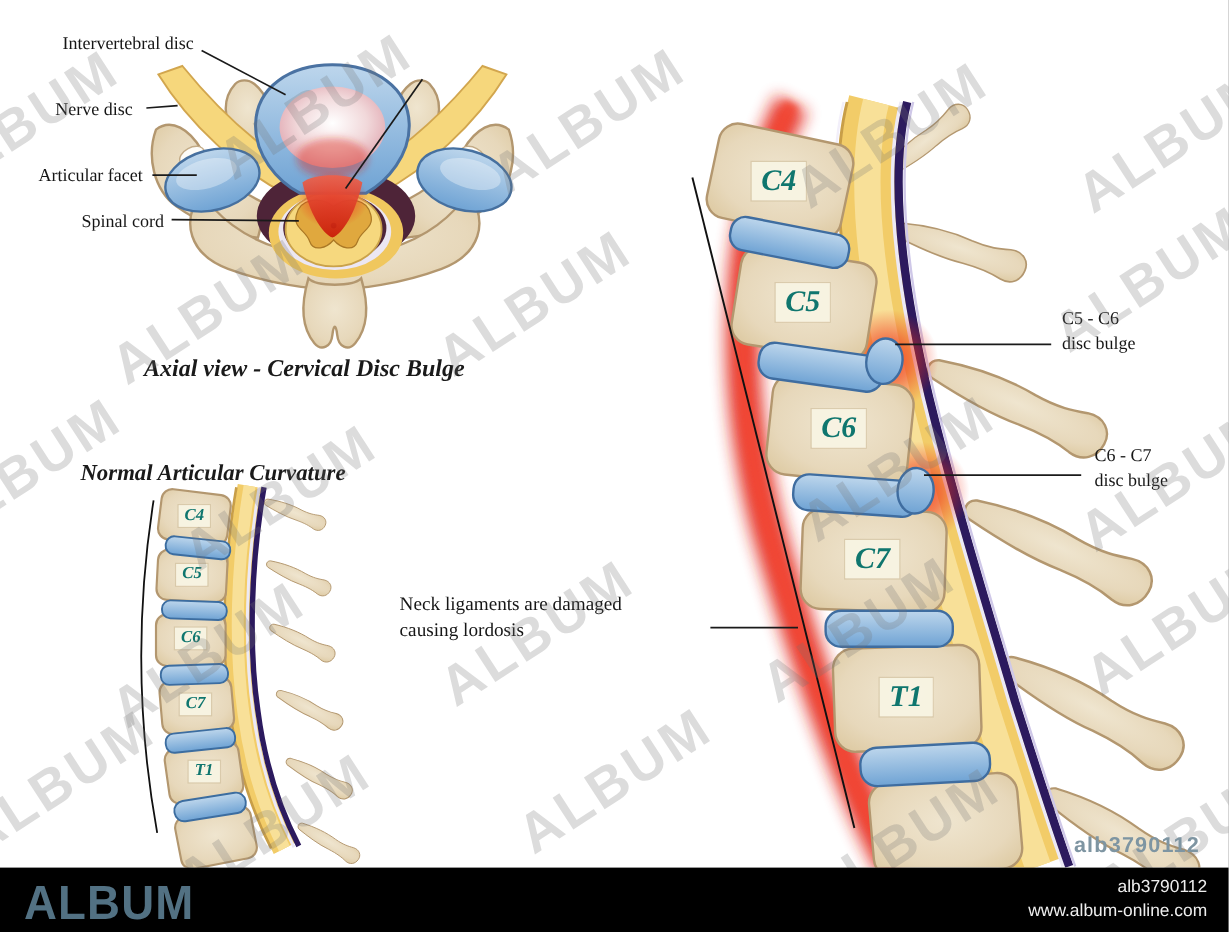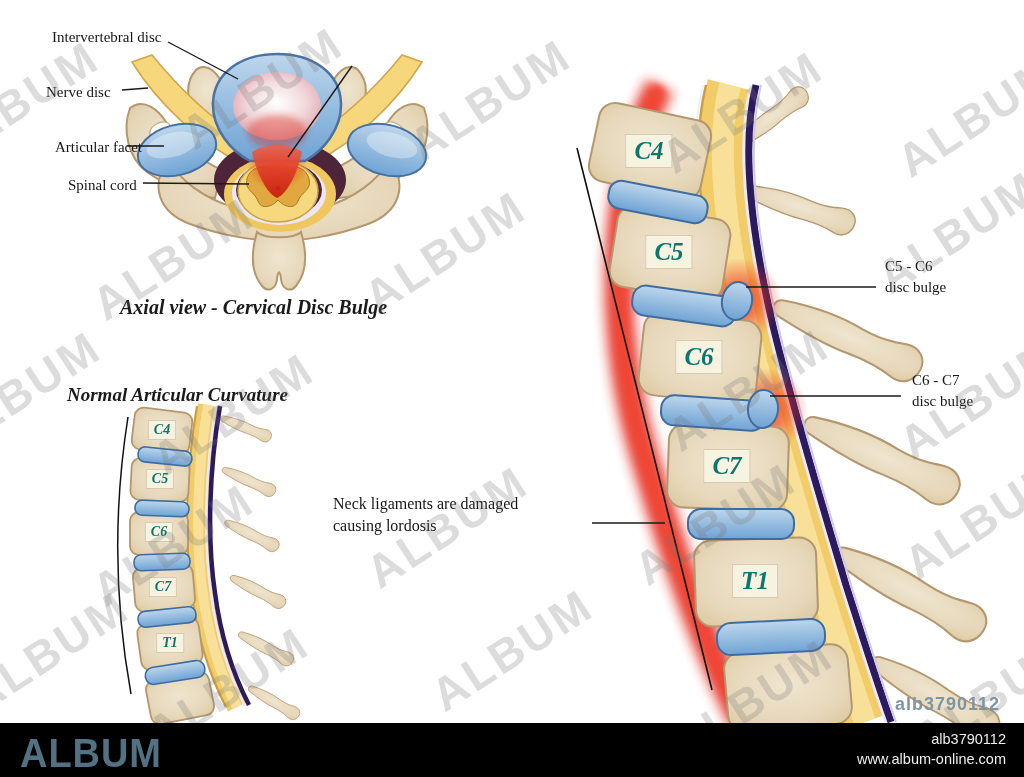--- a/index.html
+++ b/index.html
@@ -231,21 +231,21 @@
       <g stroke="#1a1a1a" stroke-width="1.4">
         <line x1="592" y1="523" x2="665" y2="523"></line>
         <line x1="746" y1="287" x2="876" y2="287"></line>
         <line x1="770" y1="396" x2="901" y2="396"></line>
       </g>
     </g>
   </svg>
 
   <div class="lbl" style="left:52px; top:28px;">Intervertebral disc</div>
   <div class="lbl" style="left:46px; top:83px;">Nerve disc</div>
-  <div class="lbl" style="left:32px; top:138px;margin-left:23px;">Articular facet</div>
+  <div class="lbl" style="left:32px; top:138px;">Articular facet</div>
   <div class="lbl" style="left:68px; top:176px;">Spinal cord</div>
   <div class="ttl" style="left:120px; top:296px; width:320px; text-align:left; font-size:20px;">Axial view - Cervical Disc Bulge</div>
 
   <div class="ttl" style="left:67px; top:384px; font-size:19px;">Normal Articular Curvature</div>
 
   <div class="vlab small" style="left:162px; top:430px;">C4</div>
   <div class="vlab small" style="left:160px; top:479px;">C5</div>
   <div class="vlab small" style="left:159px; top:532px;">C6</div>
   <div class="vlab small" style="left:163px; top:587px;">C7</div>
   <div class="vlab small" style="left:170px; top:643px;">T1</div>

